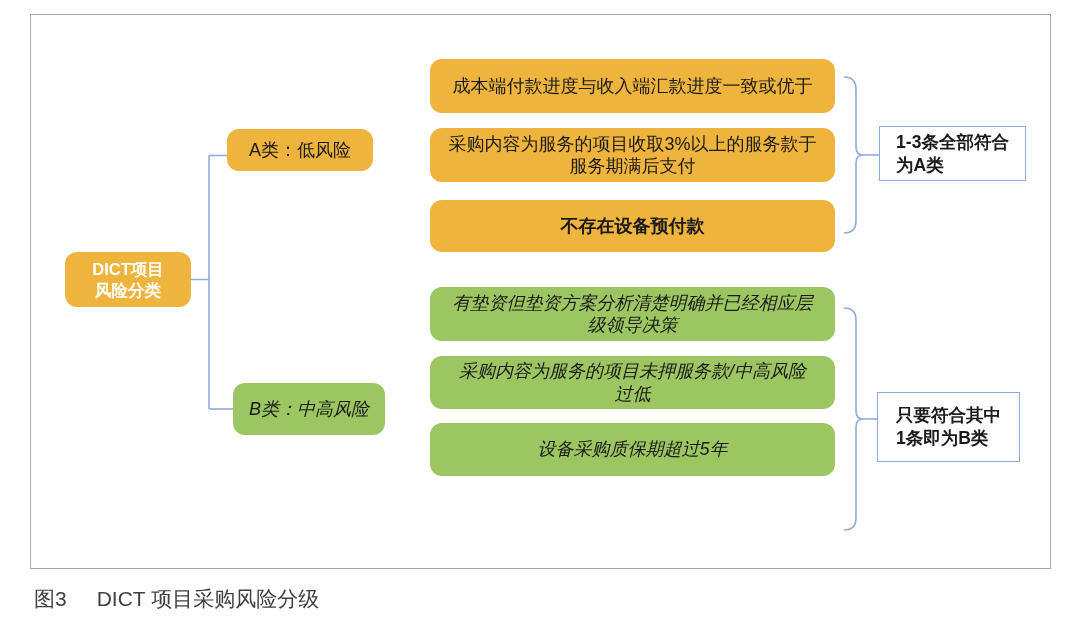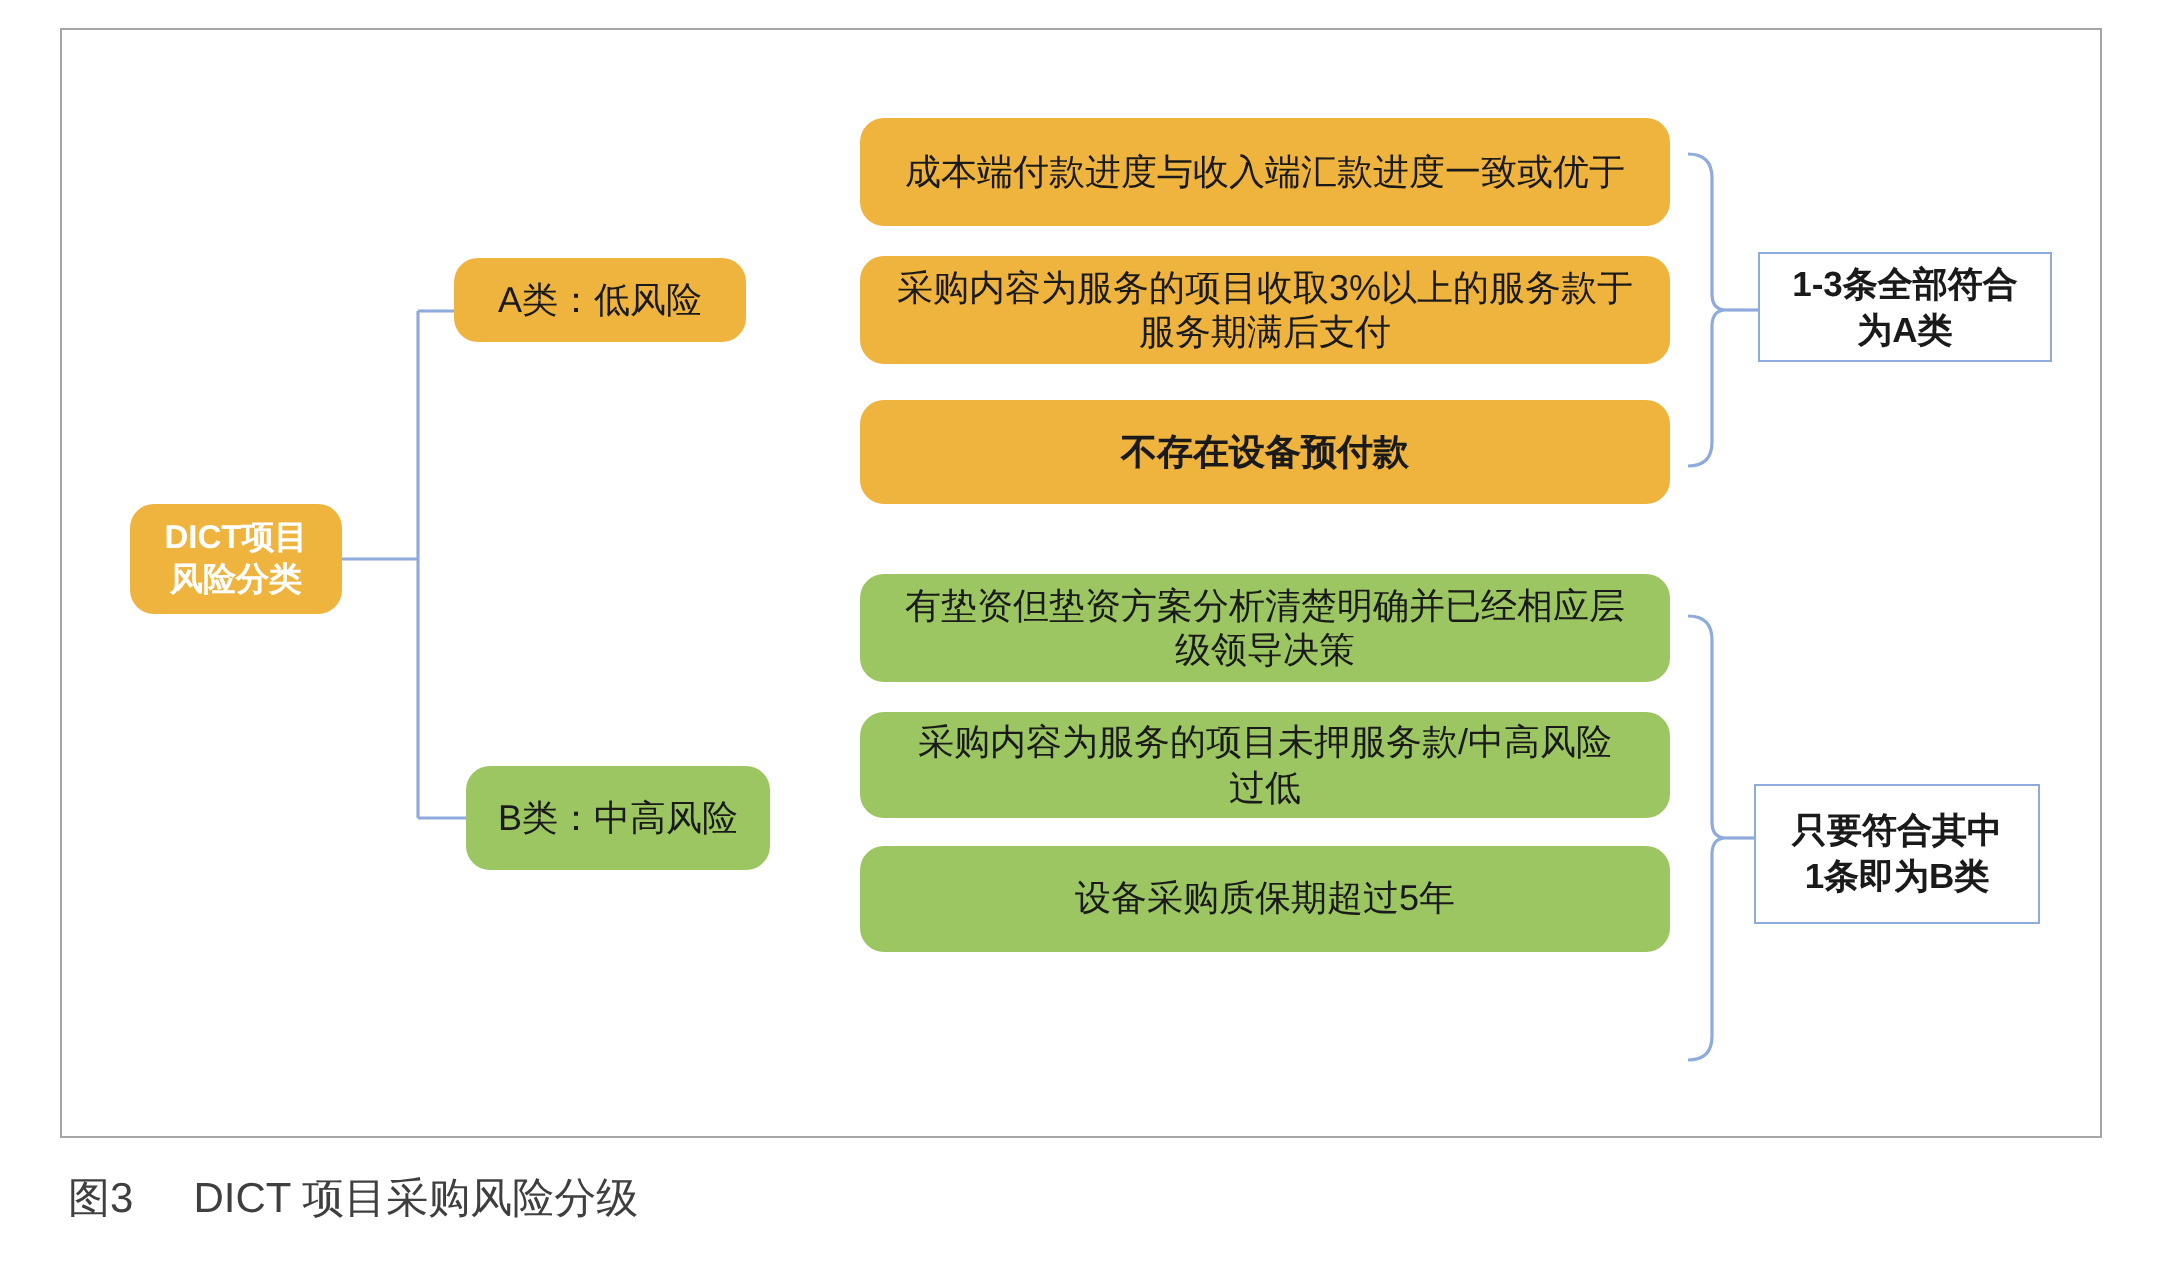--- a/index.html
+++ b/index.html
@@ -31,42 +31,41 @@
     align-items: center;
     justify-content: center;
     text-align: center;
     box-sizing: border-box;
     white-space: pre-line;
     color: var(--text-dark, #1A1A1A);
     border-radius: 12px;
     line-height: 1.25;
   }
   .orange { background: var(--orange, #EFB43E); }
-  .green  { background: var(--green, #9CC661); }
+  .green  { background: var(--green, #9CC661); font-style: italic; }
   .root-node {
-    left: 65px; top: 252px; width: 106px; height: 55px;
+    left: 65px; top: 252px; width: 126px; height: 55px;
     color: #ffffff; font-weight: bold; font-size: 16.5px;
   }
   .cat { font-size: 18px; }
   .catA { left: 227px; top: 129px; width: 146px; height: 42px; }
   .catB { left: 233px; top: 383px; width: 152px; height: 52px; }
   .item { left: 430px; width: 405px; font-size: 18px; padding: 0 12px; }
   .a1 { top: 59px;  height: 54px; }
   .a2 { top: 128px; height: 54px; }
   .a3 { top: 200px; height: 52px; font-weight: bold; }
   .b1 { top: 287px; height: 54px; }
   .b2 { top: 356px; height: 53px; }
   .b3 { top: 423px; height: 53px; }
   .b4 { top: 493px; height: 54px; }
   .rule {
     position: absolute;
     display: flex;
     align-items: center;
     justify-content: center;
-    text-align: center;
     box-sizing: border-box;
     white-space: pre-line;
     background: #ffffff;
     border: 1.5px solid var(--line-blue, #8FAADC);
     color: var(--text-dark, #1A1A1A);
     font-weight: bold;
     font-size: 17.5px;
     line-height: 1.3;
   }
   .ruleA { left: 879px; top: 126px; width: 147px; height: 55px; }

